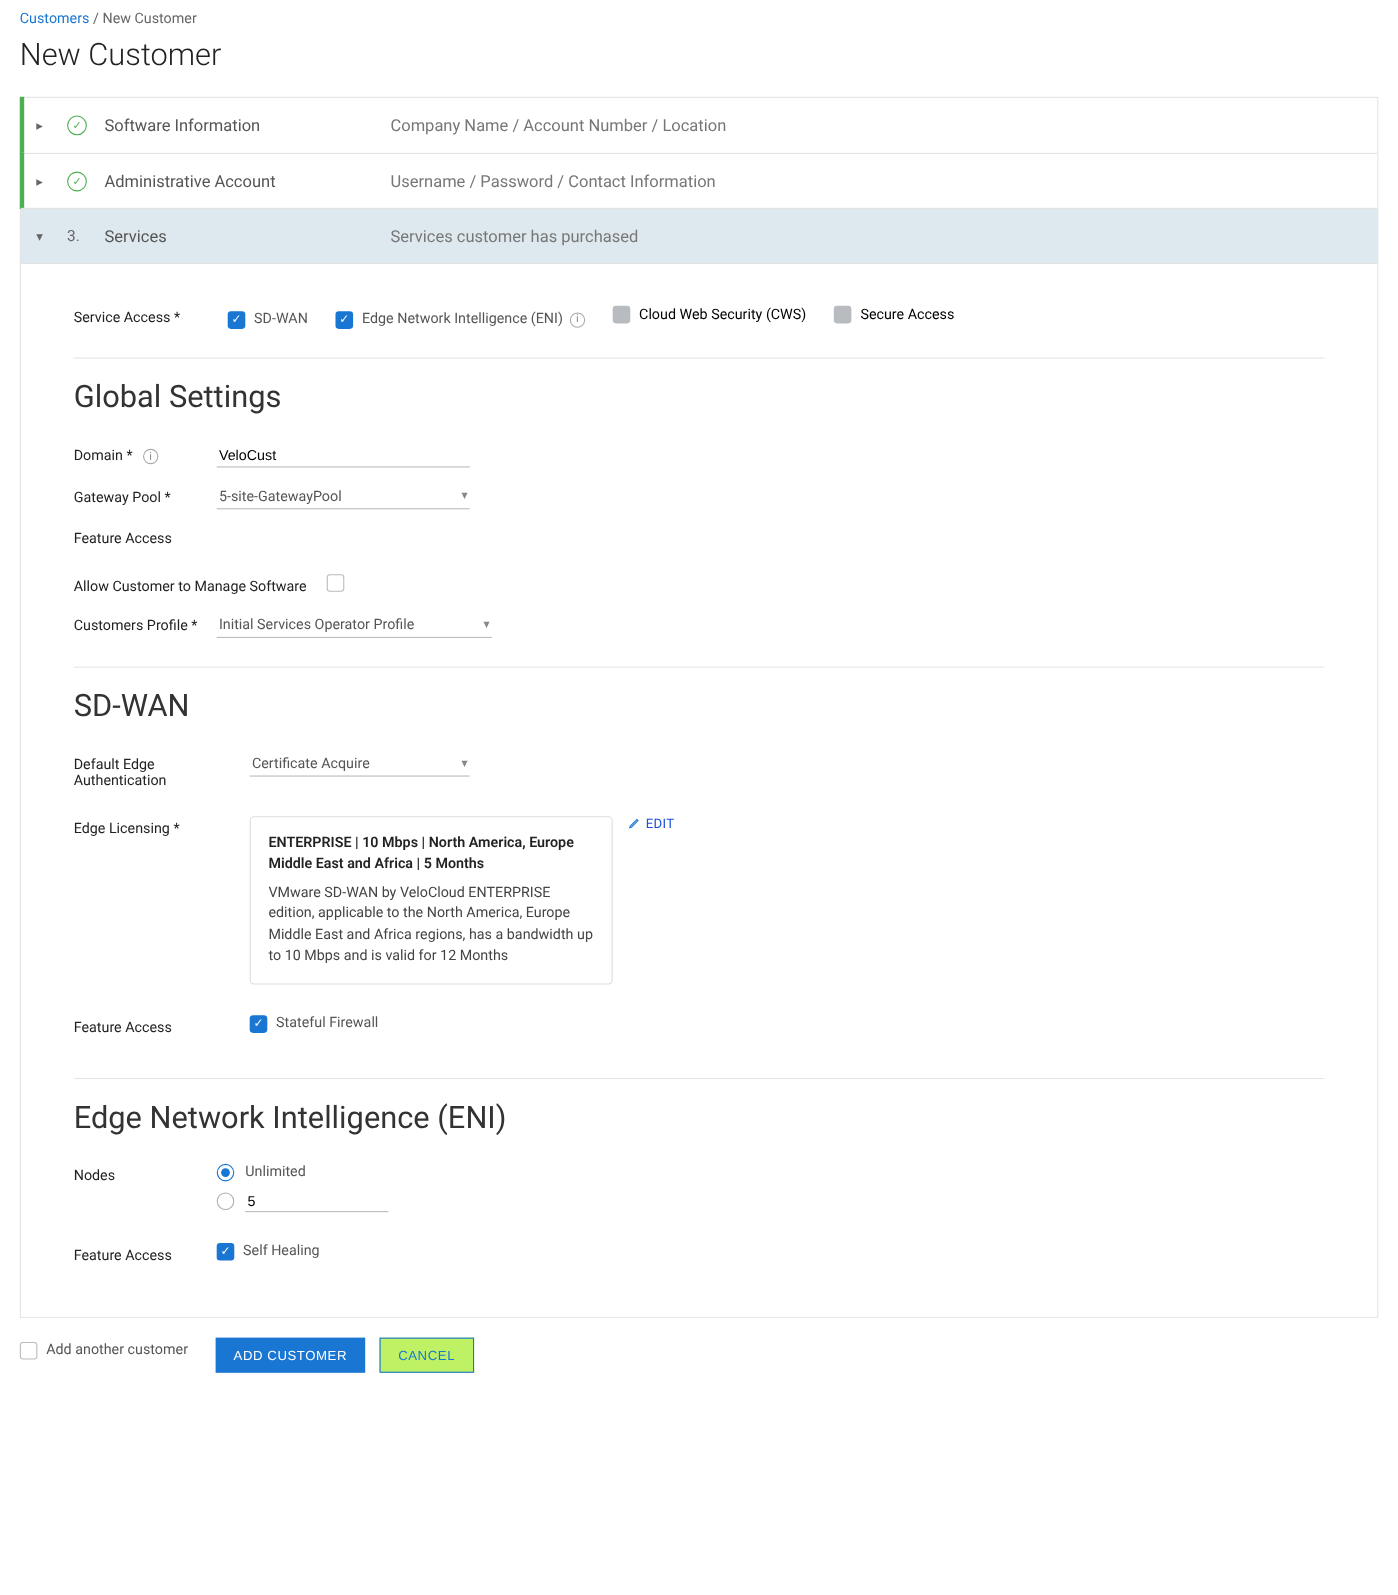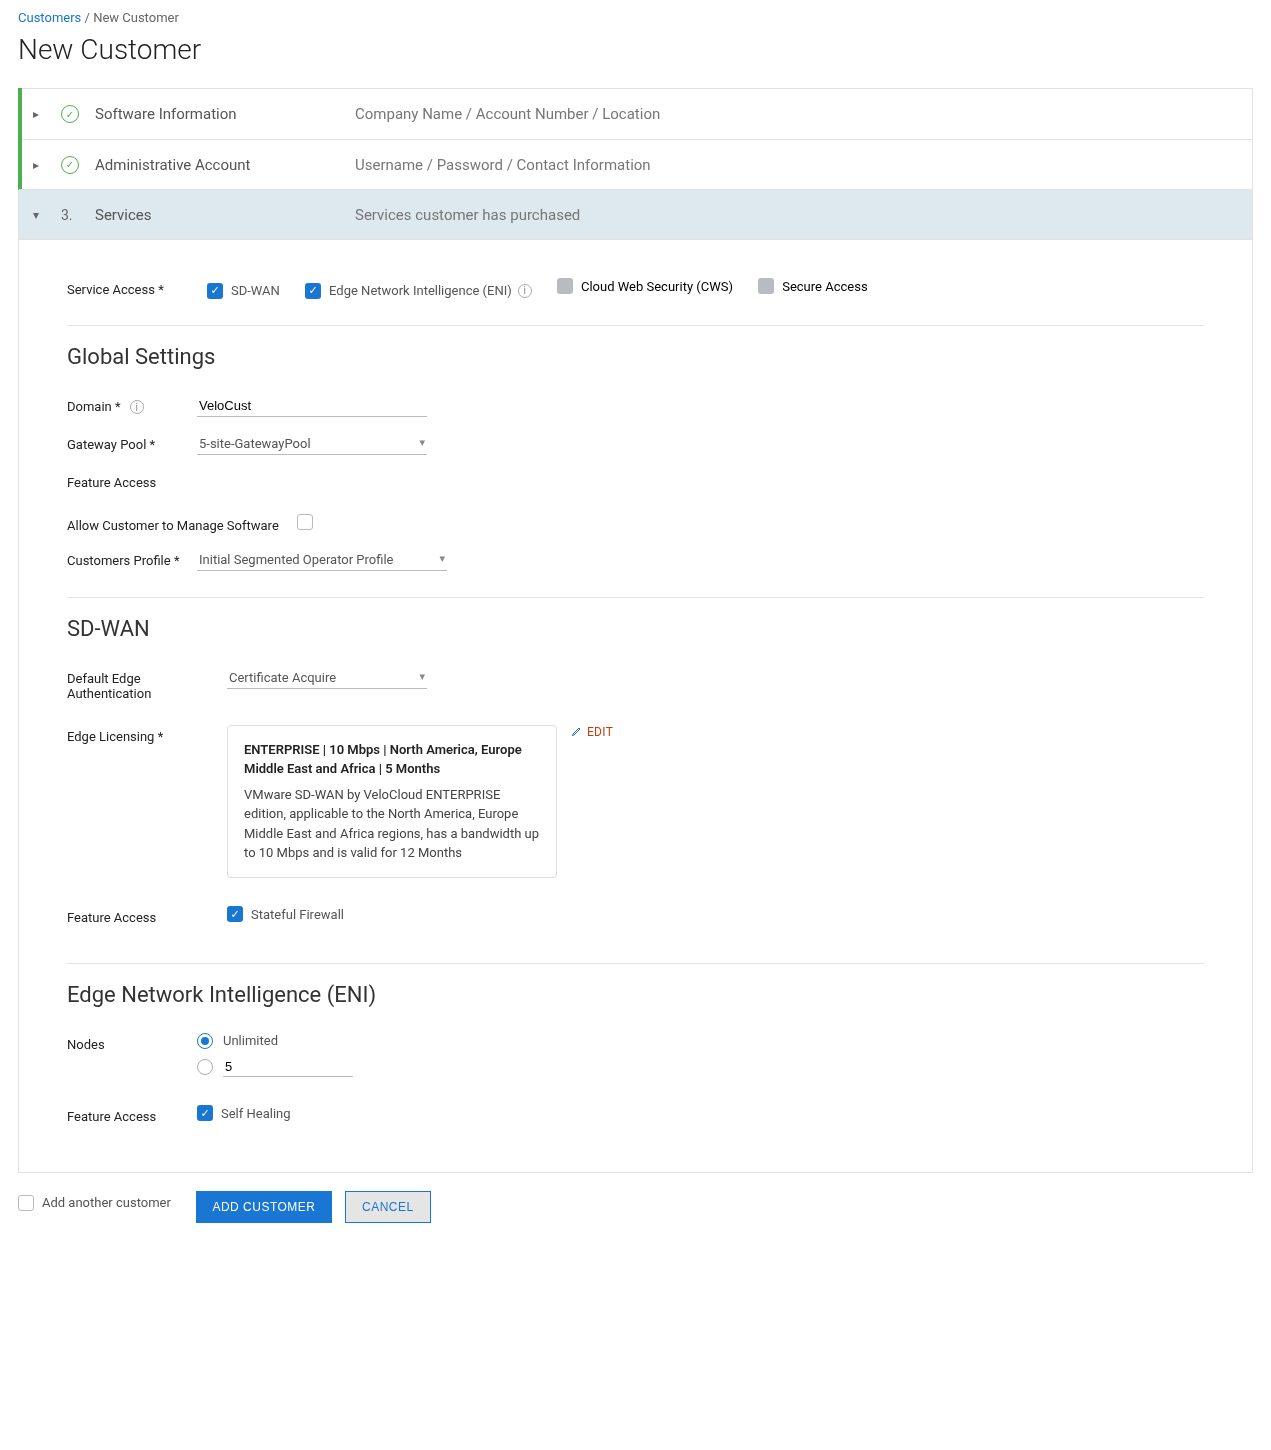--- a/index.html
+++ b/index.html
@@ -42,21 +42,21 @@
     color:#4caf50; font-size:10px;
   }
   .step-num { color:#666; margin-right: 16px; font-size:14px; width:18px; }
   .step-title { width: 260px; color:#555; font-size:15px; }
   .step-desc { color:#777; font-size:15px; }
   .step-body {
     padding: 30px 48px 40px 48px;
     border-top: 1px solid #e2e2e2;
     background:#fff;
   }
-  .section-title { font-size: 22px; font-weight: 400; color:#333; margin: 18px 0 18px 0;}
+  .section-title { font-size: 28px; font-weight: 400; color:#333; margin: 18px 0 18px 0;}
   .field-row {
     display:flex; align-items:flex-start; padding: 8px 0; font-size:13px;
   }
   .field-label { width: 180px; color:#222; font-size:13px; padding-top:4px;}
   .field-content { flex:1; }
   .checkbox-wrap { display:inline-flex; align-items:center; margin-right: 22px; font-size:13px; color:#555; }
   .chk {
     width:16px; height:16px; border-radius:3px; margin-right:8px;
     display:inline-flex; align-items:center; justify-content:center;
     font-size:11px; color:#fff;
@@ -79,33 +79,33 @@
     width: 230px; outline:none; background:transparent; color:#555;
     display:flex; justify-content:space-between; 
   }
   .select-input .caret { color:#888; font-size:11px; }
   .select-input.wide { width: 250px; }
   .license-card {
     border:1px solid #ddd; border-radius:4px; padding: 14px 16px;
     width: 330px; font-size:13px; line-height:1.5; color:#444;
   }
   .license-card .lic-title { font-weight:600; color:#222; margin-bottom:6px;}
-  .edit-link { color:#c2410c; font-size:12px; margin-left:14px; display:inline-flex; gap:4px; cursor:pointer; letter-spacing:0.3px;}
+  .edit-link { color:#1d4ed8; font-size:12px; margin-left:14px; display:inline-flex; gap:4px; cursor:pointer; letter-spacing:0.3px;}
   .radio-wrap { display:flex; align-items:center; margin-bottom:8px; font-size:13px; color:#555;}
   .radio { width:16px; height:16px; border-radius:50%; border:1.5px solid #b0b0b0; margin-right:10px; display:inline-flex; align-items:center; justify-content:center;}
   .radio.sel { border-color:#1976d2; }
   .radio.sel::after { content:""; width:8px; height:8px; border-radius:50%; background:#1976d2; }
   .small-input { border:none; border-bottom:1px solid #bbb; width:130px; font-size:13px; padding:2px; outline:none;}
   .footer-area { padding: 18px 0 0 0; }
   .btn-primary {
     background:#1976d2; color:#fff; border:none; padding:9px 16px; font-size:12px;
     letter-spacing:0.5px; cursor:pointer;
   }
   .btn-secondary {
-    background:#e5e5e5; color:#1976d2; border:1px solid #1976d2; padding:8px 16px; font-size:12px;
+    background:#bef264; color:#1976d2; border:1px solid #1976d2; padding:8px 16px; font-size:12px;
     letter-spacing:0.5px; cursor:pointer; margin-left:10px;
   }
   .flex-top { display:flex; align-items:flex-start; }
 </style>
 </head>
 <body>
 
 <div class="page">
   <div class="breadcrumb">
     <a href="#">Customers</a><span> / </span><span>New Customer</span>
@@ -192,21 +192,21 @@
         <div class="field-label" style="width:230px;">Allow Customer to Manage Software</div>
         <div class="field-content">
           <span class="chk outline"></span>
         </div>
       </div>
 
       <div class="field-row">
         <div class="field-label" style="width:130px;">Customers Profile *</div>
         <div class="field-content">
           <div class="select-input wide">
-            <span>Initial Segmented Operator Profile</span>
+            <span>Initial Services Operator Profile</span>
             <span class="caret">▾</span>
           </div>
         </div>
       </div>
 
       <hr class="divider">
 
       <div class="section-title">SD-WAN</div>
 
       <div class="field-row">

